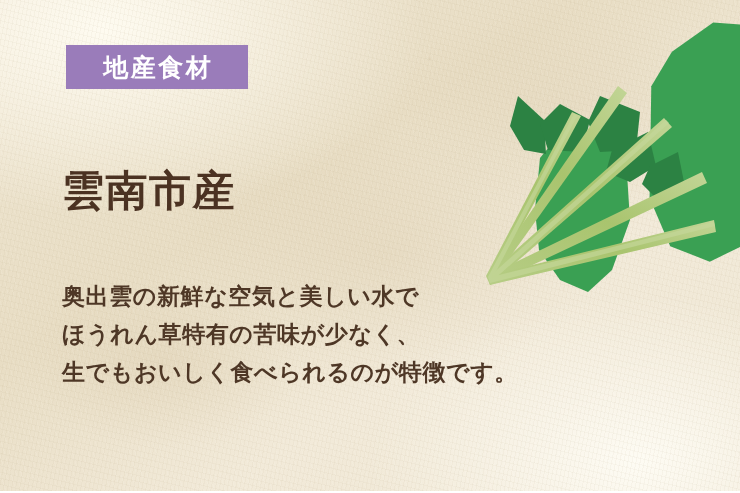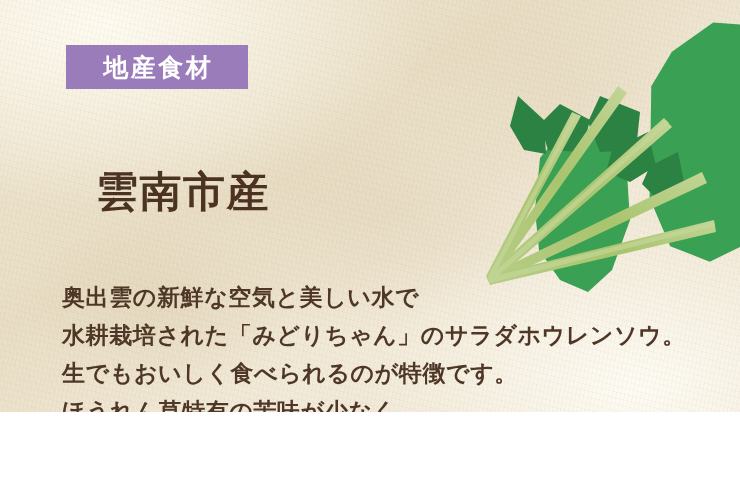--- a/index.html
+++ b/index.html
@@ -10,30 +10,31 @@
     width: 740px;
     height: 493px;
     overflow: hidden;
     font-family: "Liberation Sans", "DejaVu Sans", sans-serif;
   }
 
   
   .card {
     position: relative;
     width: 740px;
-    height: 412px;
+    height: 491px;
     overflow: hidden;
     background-color: #ece2cb;
     background-image:
       radial-gradient(ellipse 520px 300px at 14% 6%,  rgba(255,252,242,.95) 0%, rgba(255,252,242,0) 62%),
       radial-gradient(ellipse 420px 260px at 86% 94%, rgba(255,253,246,.92) 0%, rgba(255,253,246,0) 64%),
       radial-gradient(ellipse 300px 180px at 52% 52%, rgba(221,206,176,.40) 0%, rgba(221,206,176,0) 70%),
       radial-gradient(ellipse 200px 120px at 22% 74%, rgba(216,200,168,.35) 0%, rgba(216,200,168,0) 70%),
       radial-gradient(ellipse 240px 150px at 76% 22%, rgba(219,204,173,.30) 0%, rgba(219,204,173,0) 70%),
       linear-gradient(148deg, #efe6d2 0%, #e8ddc4 38%, #f2ead9 66%, #efe7d4 100%);
+    font-family: Liberation Serif, serif;
   }
 
   
   .paper-grain {
     position: absolute;
     inset: 0;
     pointer-events: none;
     opacity: .5;
     background-image:
       repeating-linear-gradient(101deg, rgba(176,158,120,.13) 0 1px, rgba(255,255,255,0) 1px 4px),
@@ -80,21 +81,20 @@
   
   .headline {
     position: absolute;
     left: 62px;
     top: 136px;
     color: #4b3222;
     font-weight: bold;
     font-size: 42px;
     line-height: 1.32;
     letter-spacing: 1.5px;
-    margin-left: 34px;
   }
   .headline-line { display: block; white-space: nowrap; }
 
   
   .body-copy {
     position: absolute;
     left: 62px;
     top: 278px;
     color: #4e3726;
     font-size: 23px;
@@ -126,23 +126,22 @@
   <div class="badge">
     <span class="badge-label">地産食材</span>
   </div>
 
   <h1 class="headline">
     <span class="headline-line">雲南市産</span>
   </h1>
 
   <div class="body-copy">
     <span class="body-line">奥出雲の新鮮な空気と美しい水で</span>
-    <span class="body-line">水耕栽培された「みどりちゃん」のサラダホウレンソウ。</span>
+    <span class="body-line">ほうれん草特有の苦味が少なく、</span>
     <span class="body-line">生でもおいしく食べられるのが特徴です。</span>
-    <span class="body-line">ほうれん草特有の苦味が少なく、</span>
   </div>
 
   <div class="illustration">
     <svg viewBox="0 0 300 300" xmlns="http://www.w3.org/2000/svg" aria-hidden="true">
       <defs>
         <linearGradient id="stemGrad" x1="0" y1="1" x2="1" y2="0">
           <stop offset="0%" stop-color="#b7cd86"></stop>
           <stop offset="55%" stop-color="#a9c46e"></stop>
           <stop offset="100%" stop-color="#c2d596"></stop>
         </linearGradient>

